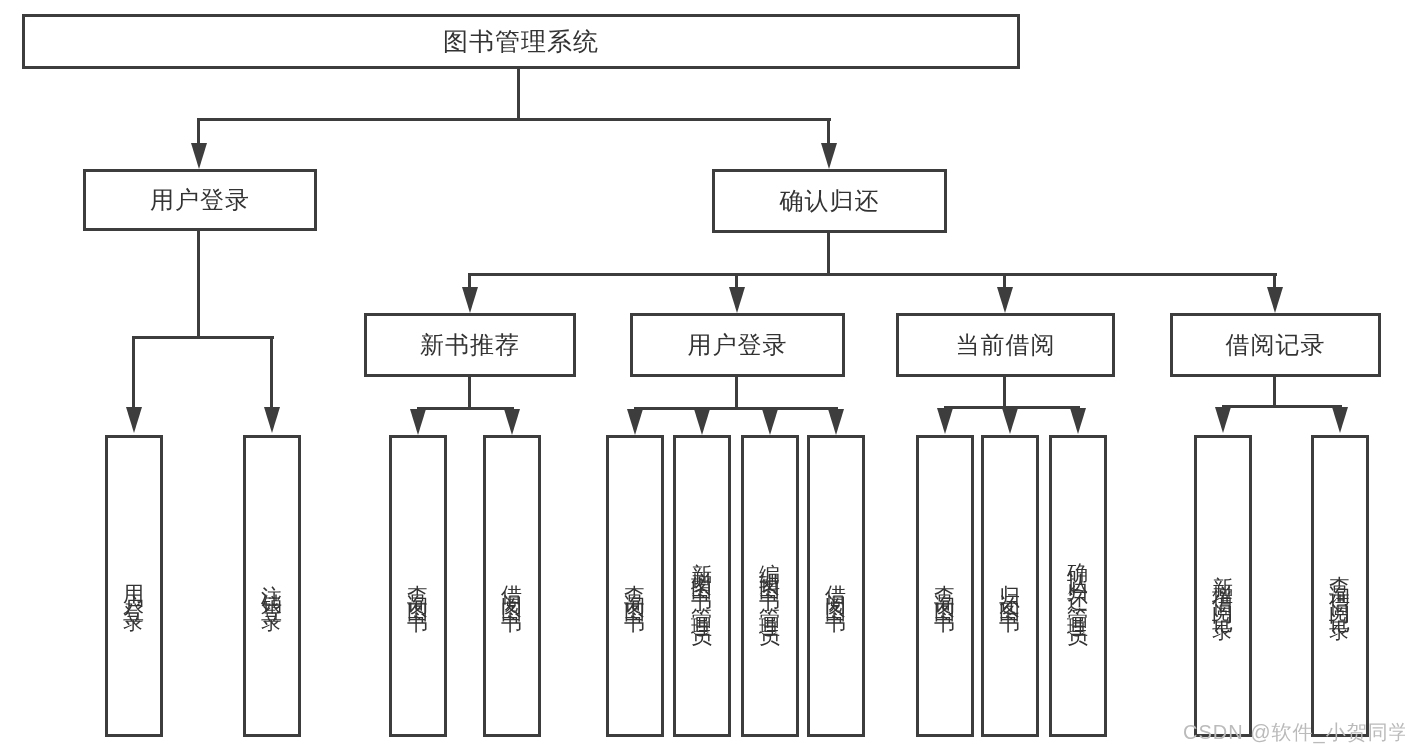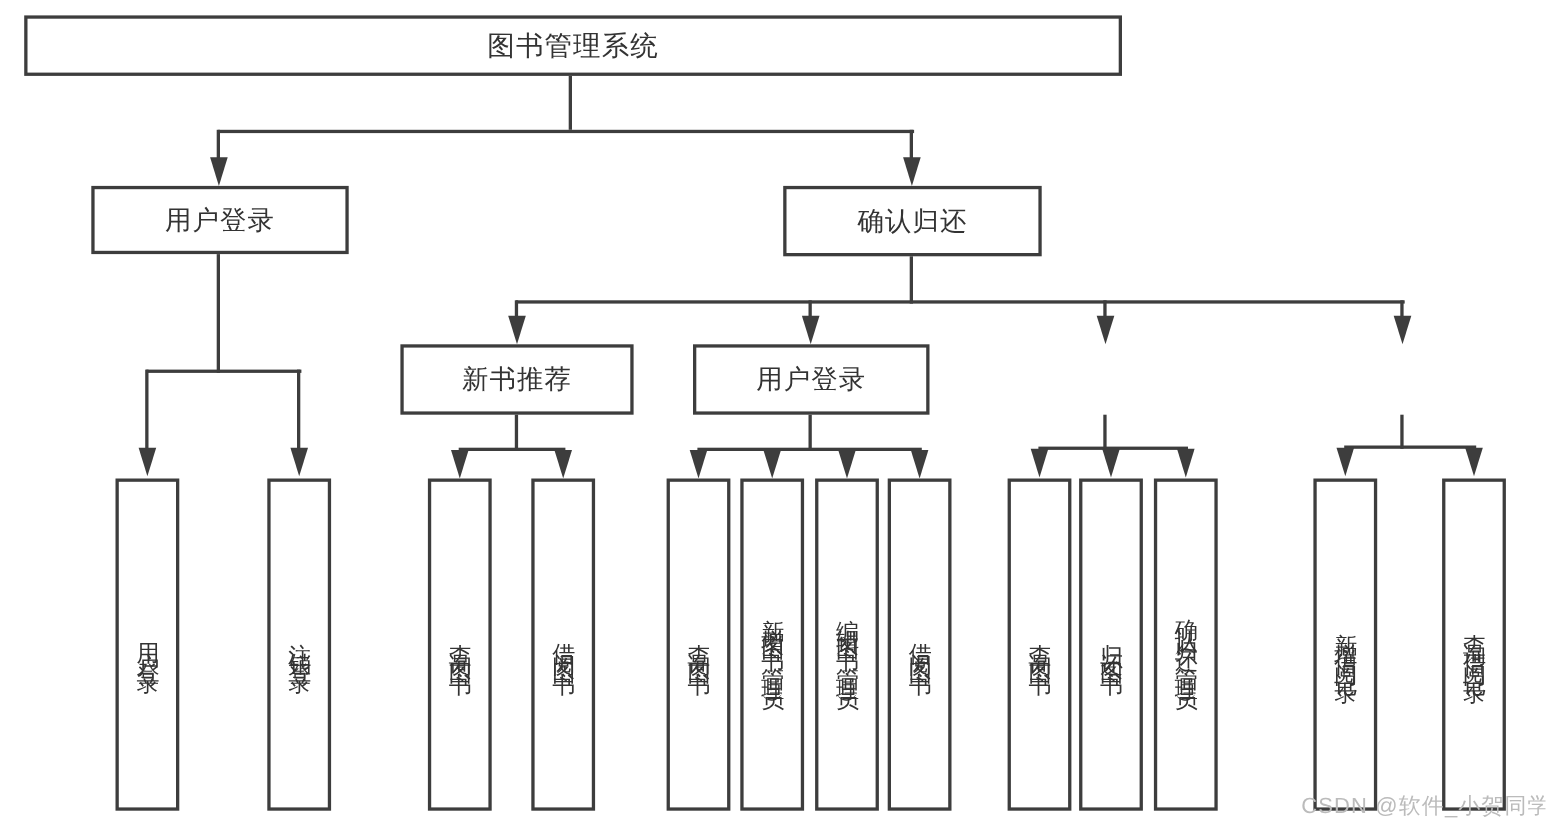--- a/index.html
+++ b/index.html
@@ -65,20 +65,26 @@
   <div class="tri" style="left:997px; top:287px;"></div>
   <div class="vline" style="left:1273px; top:273px; height:16px;"></div>
   <div class="tri" style="left:1267px; top:287px;"></div>
 
   <div class="box" style="left:364px; top:313px; width:212px; height:64px;">
     <span>新书推荐</span>
   </div>
   <div class="box" style="left:630px; top:313px; width:215px; height:64px;">
     <span>用户登录</span>
   </div>
+  <div class="box" style="left:896px; top:313px; width:219px; height:64px;">
+    <span>当前借阅</span>
+  </div>
+  <div class="box" style="left:1170px; top:313px; width:211px; height:64px;">
+    <span>借阅记录</span>
+  </div>
 
   <div class="vline" style="left:468px; top:377px; height:33px;"></div>
   <div class="hline" style="left:417px; top:407px; width:97px;"></div>
   <div class="tri" style="left:410px; top:409px;"></div>
   <div class="tri" style="left:504px; top:409px;"></div>
 
   <div class="vline" style="left:735px; top:377px; height:33px;"></div>
   <div class="hline" style="left:634px; top:407px; width:204px;"></div>
   <div class="tri" style="left:627px; top:409px;"></div>
   <div class="tri" style="left:694px; top:409px;"></div>

